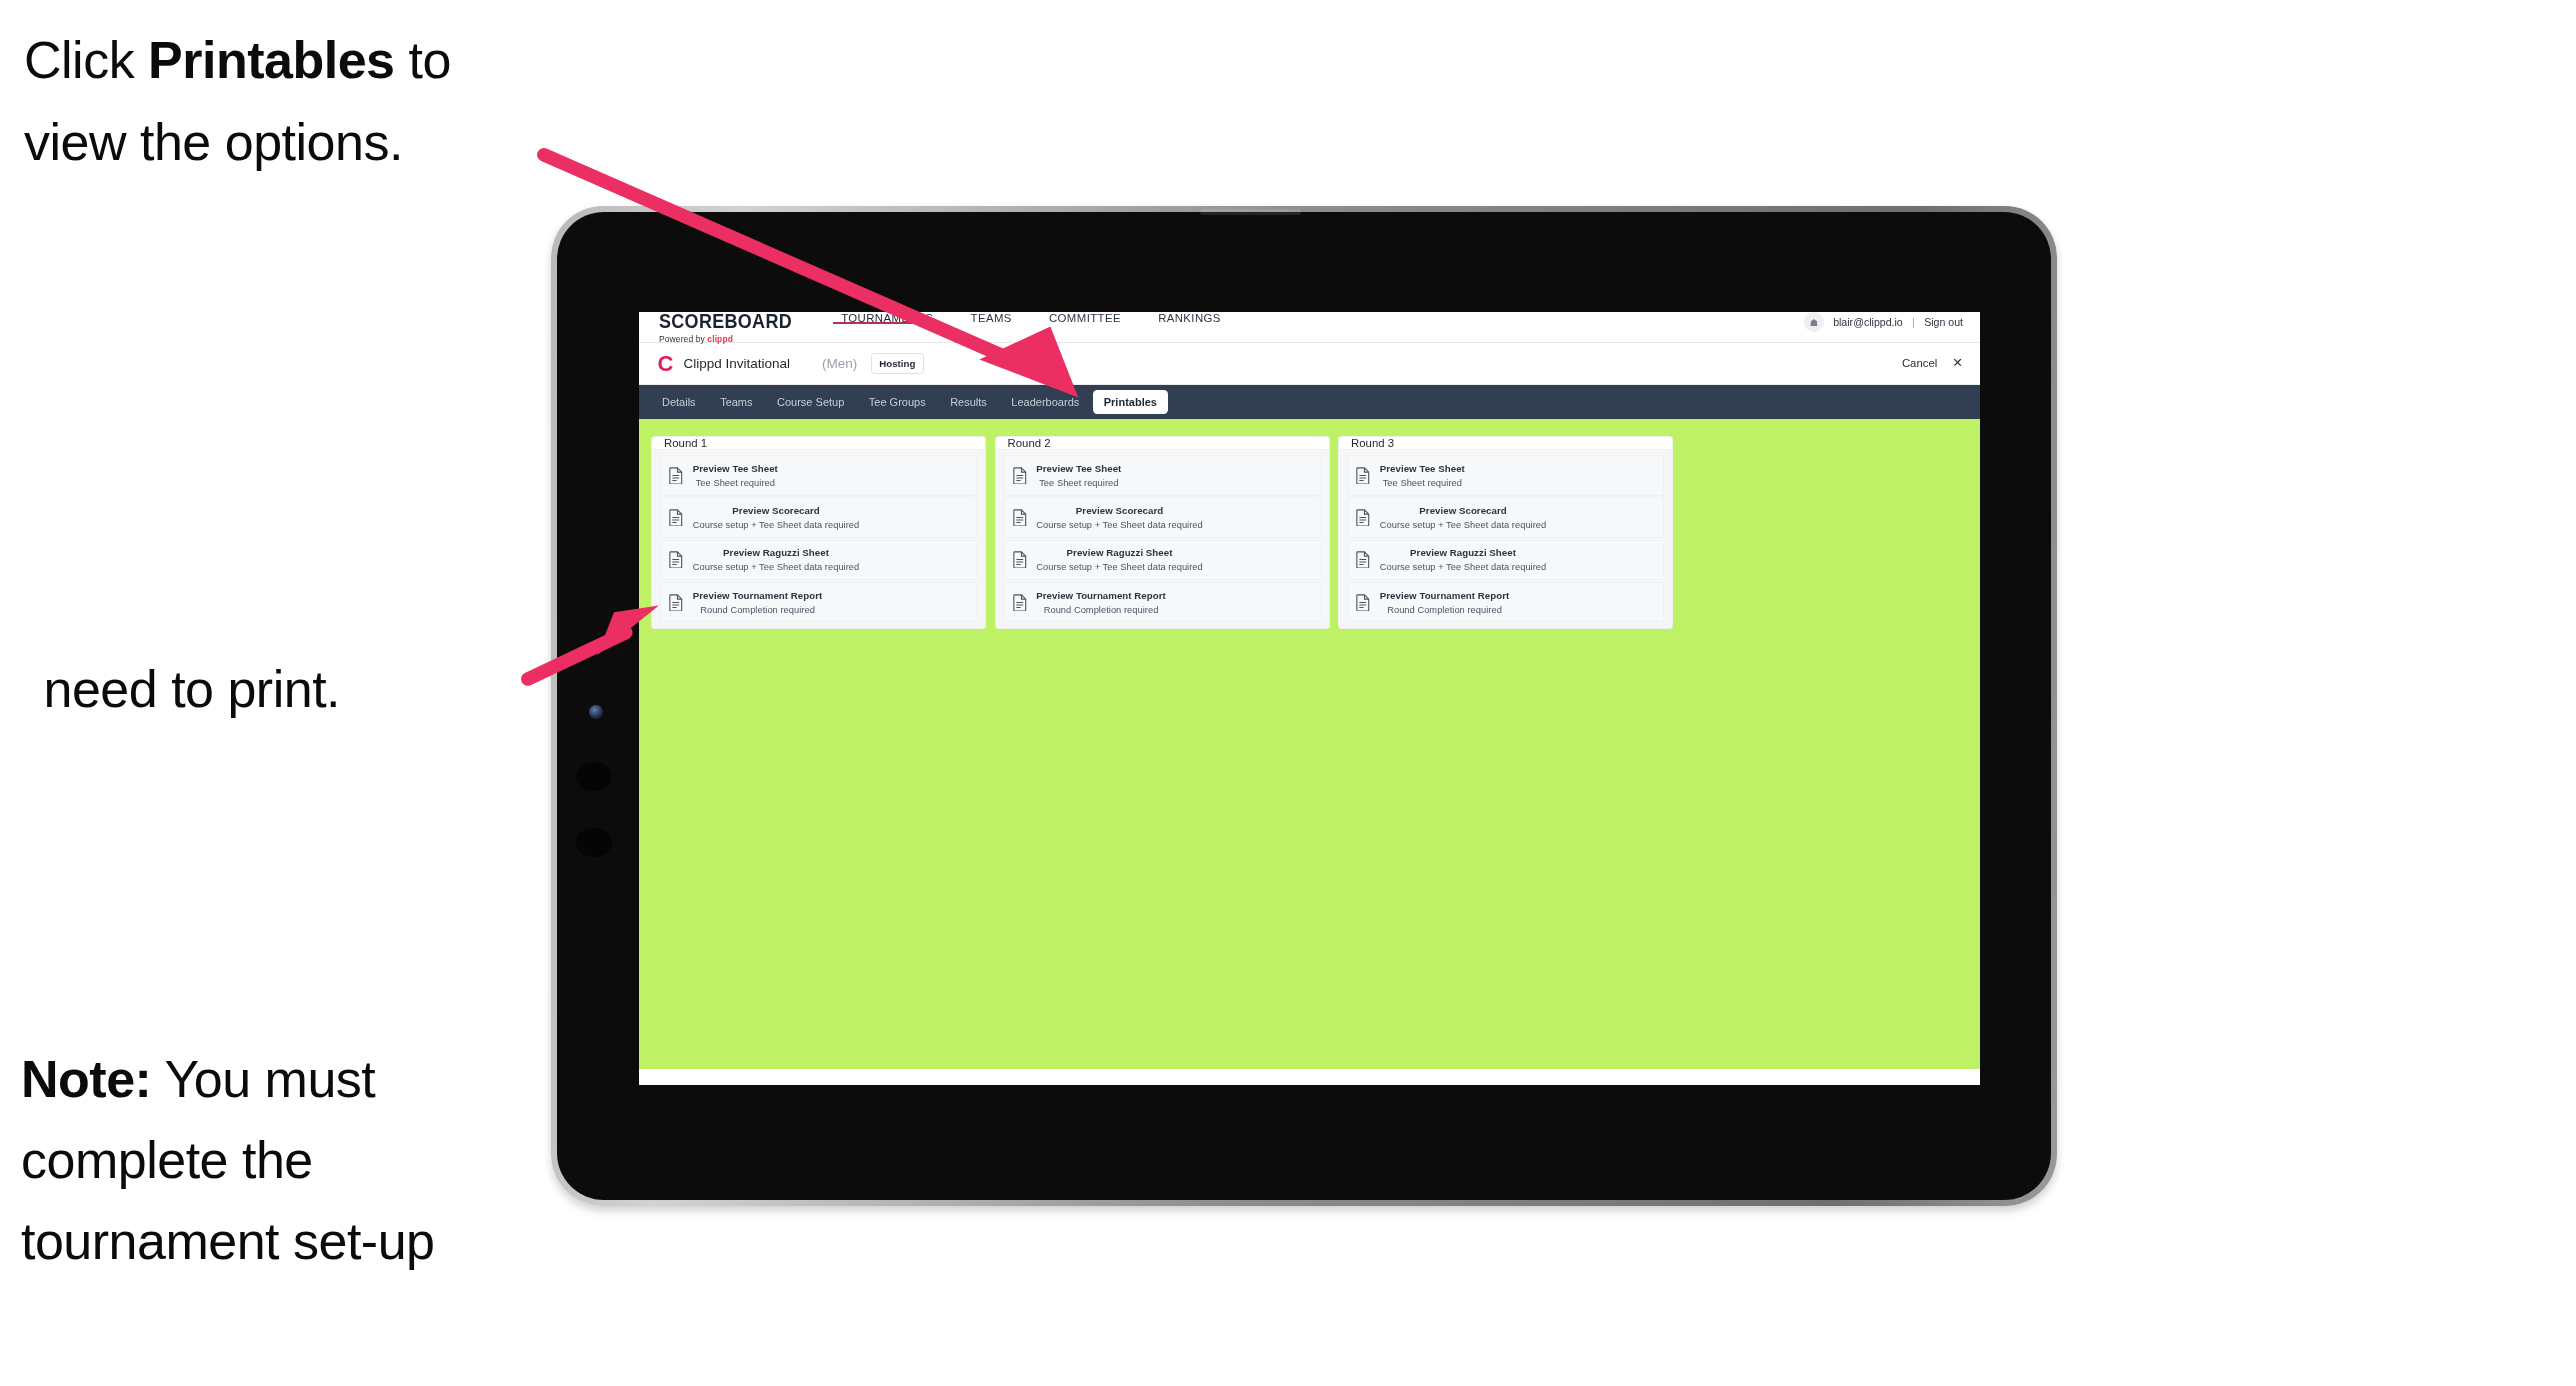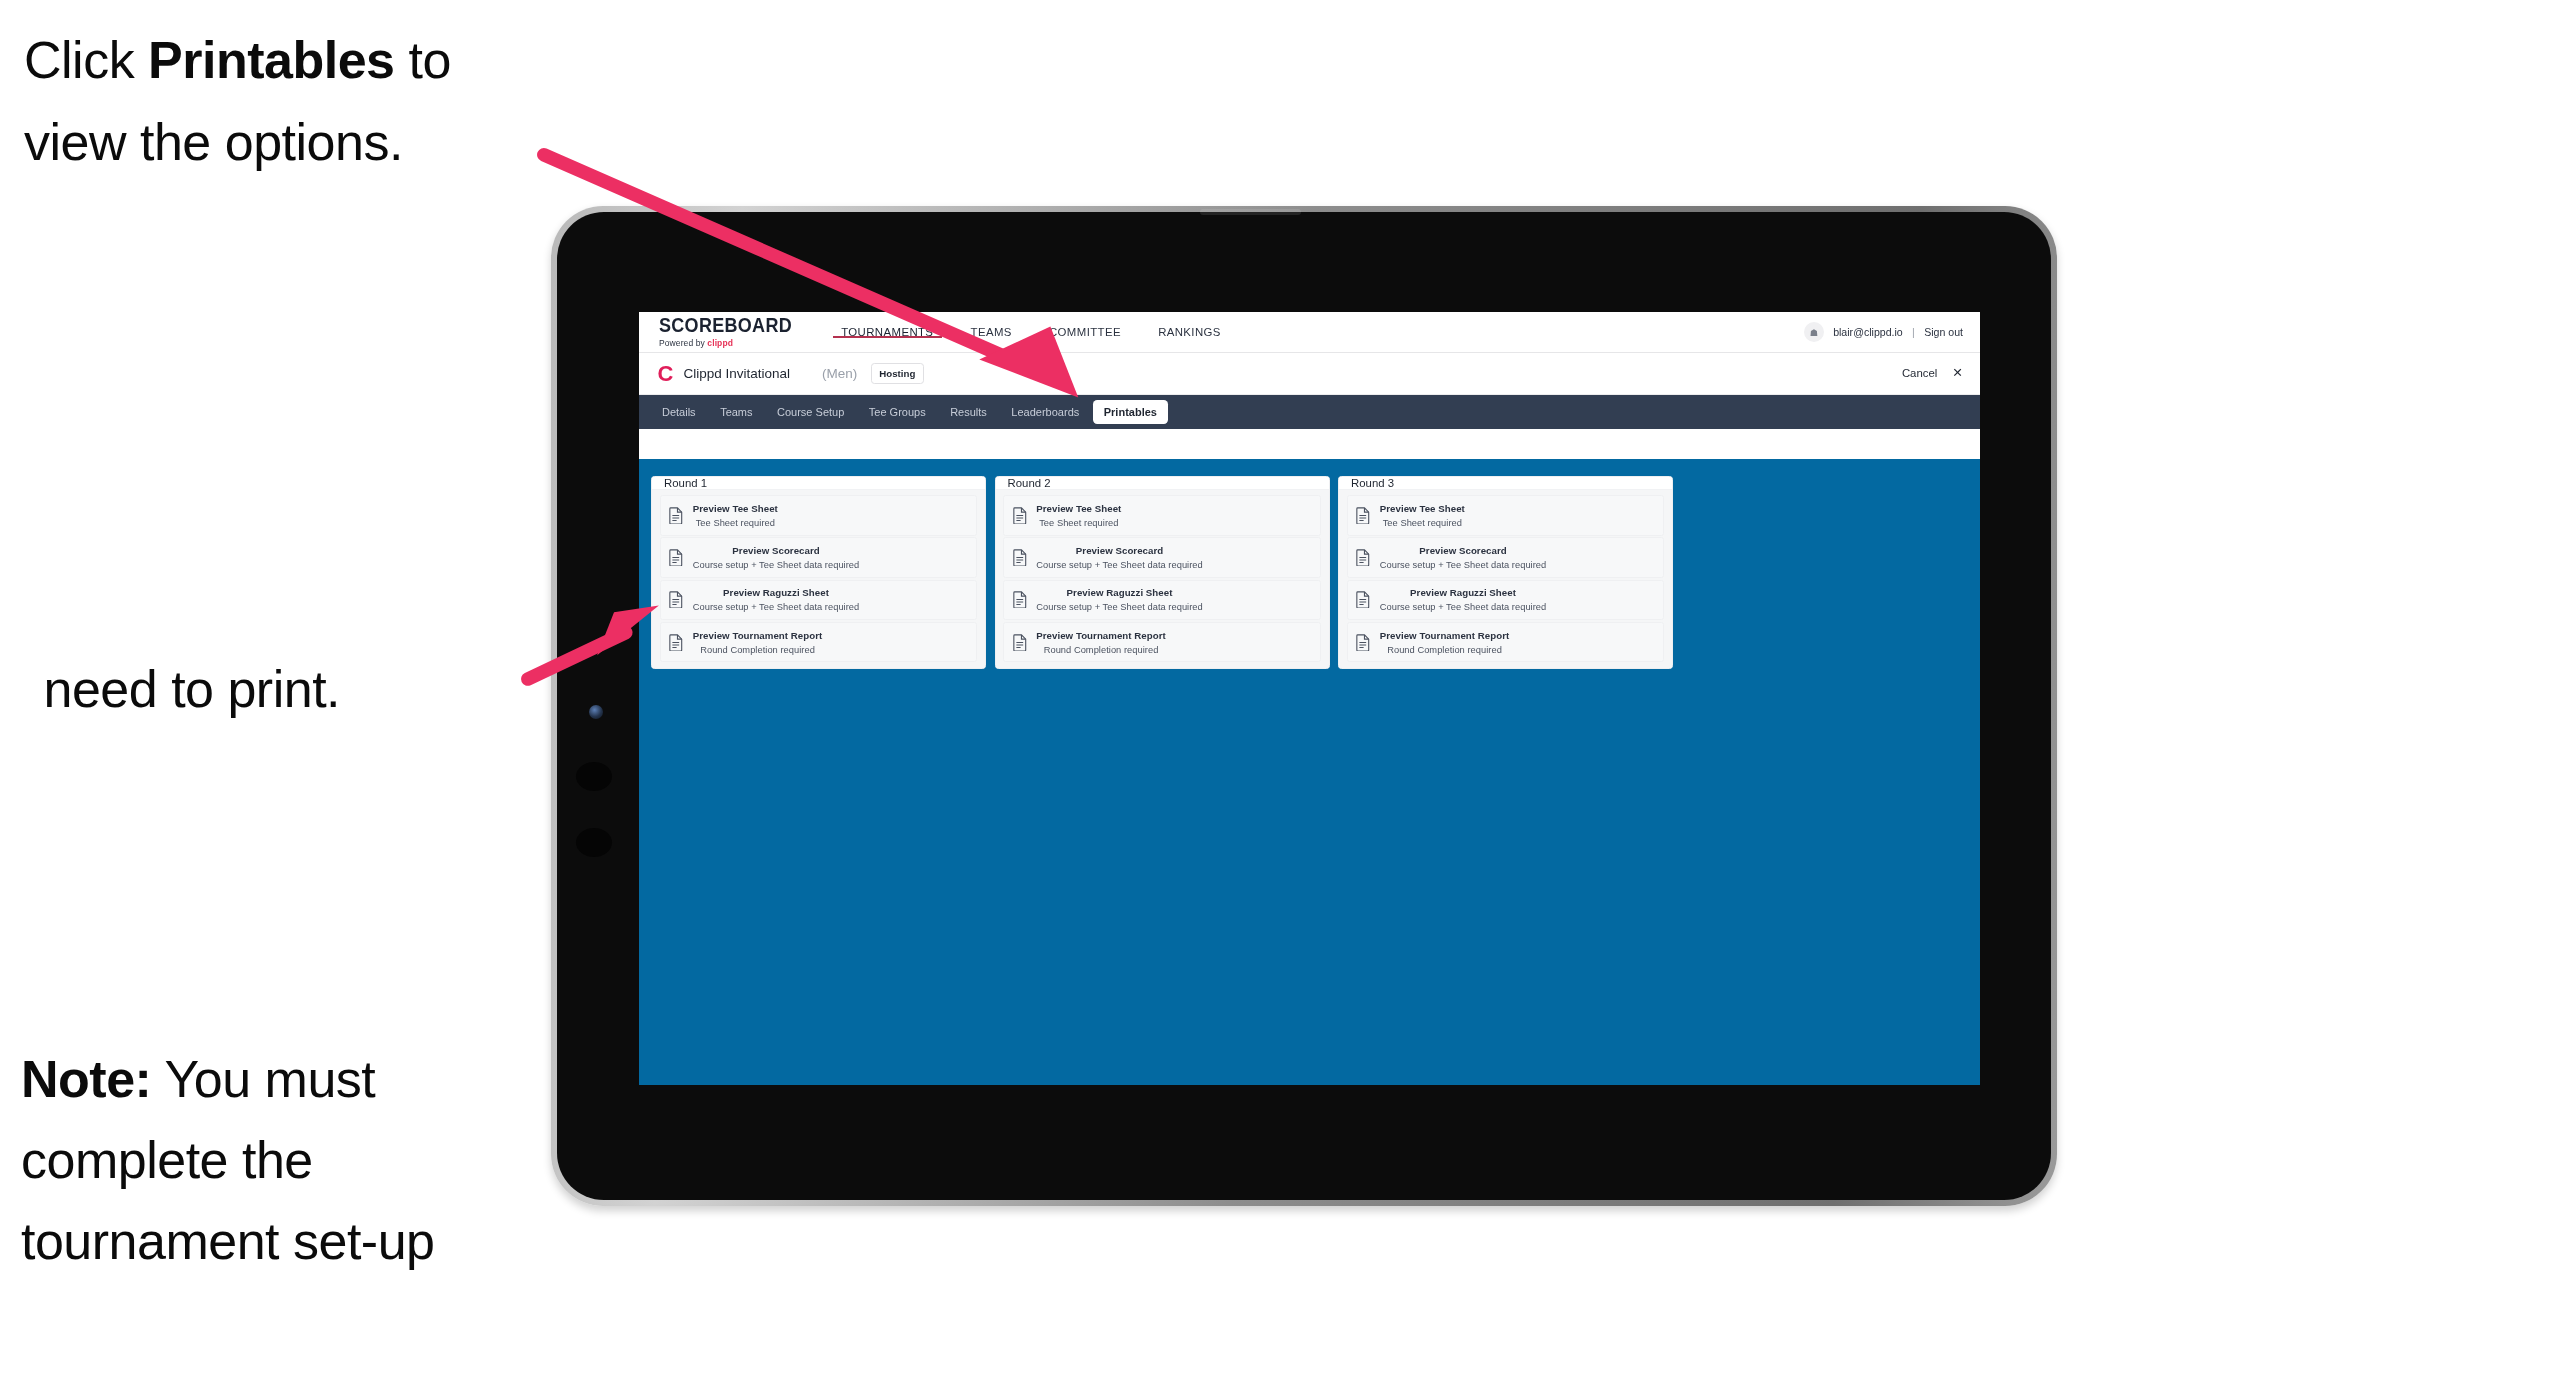--- a/index.html
+++ b/index.html
@@ -113,25 +113,25 @@
     width: 1341px;
     height: 773px;
     background: #ffffff;
     overflow: hidden;
     font-family: "Liberation Sans", sans-serif;
   }
 
   
   #topbar {
     position: relative;
-    height: 41px;
+    height: 31px;
     background: #ffffff;
     border-bottom: 0.8px solid #e6e6e8;
     display: flex;
-    align-items: center;
+    align-items: flex-start;
   }
   #brand {
     display: flex;
     flex-direction: column;
     justify-content: center;
     padding: 0 18.6px 0 20px;
     border-right: 0;
   }
   #brand-title {
     font-size: 18px;
@@ -245,26 +245,25 @@
     white-space: nowrap;
   }
   .tab.active {
     background: #ffffff;
     color: #1f2530;
     font-weight: 600;
   }
 
   
   #content {
-    background: #0369a1;
+    background: #bef264;
     padding: 17px 0 0 12px;
     display: flex;
     gap: 8.5px;
     height: calc(100% - 123px);
-    margin-top: 30px;
   }
   .round-col {
     width: 335px;
     background: #ffffff;
     border: 0.8px solid #eeeff1;
     border-radius: 3.4px;
     height: 193px;
     display: flex;
     flex-direction: column;
     overflow: hidden;

